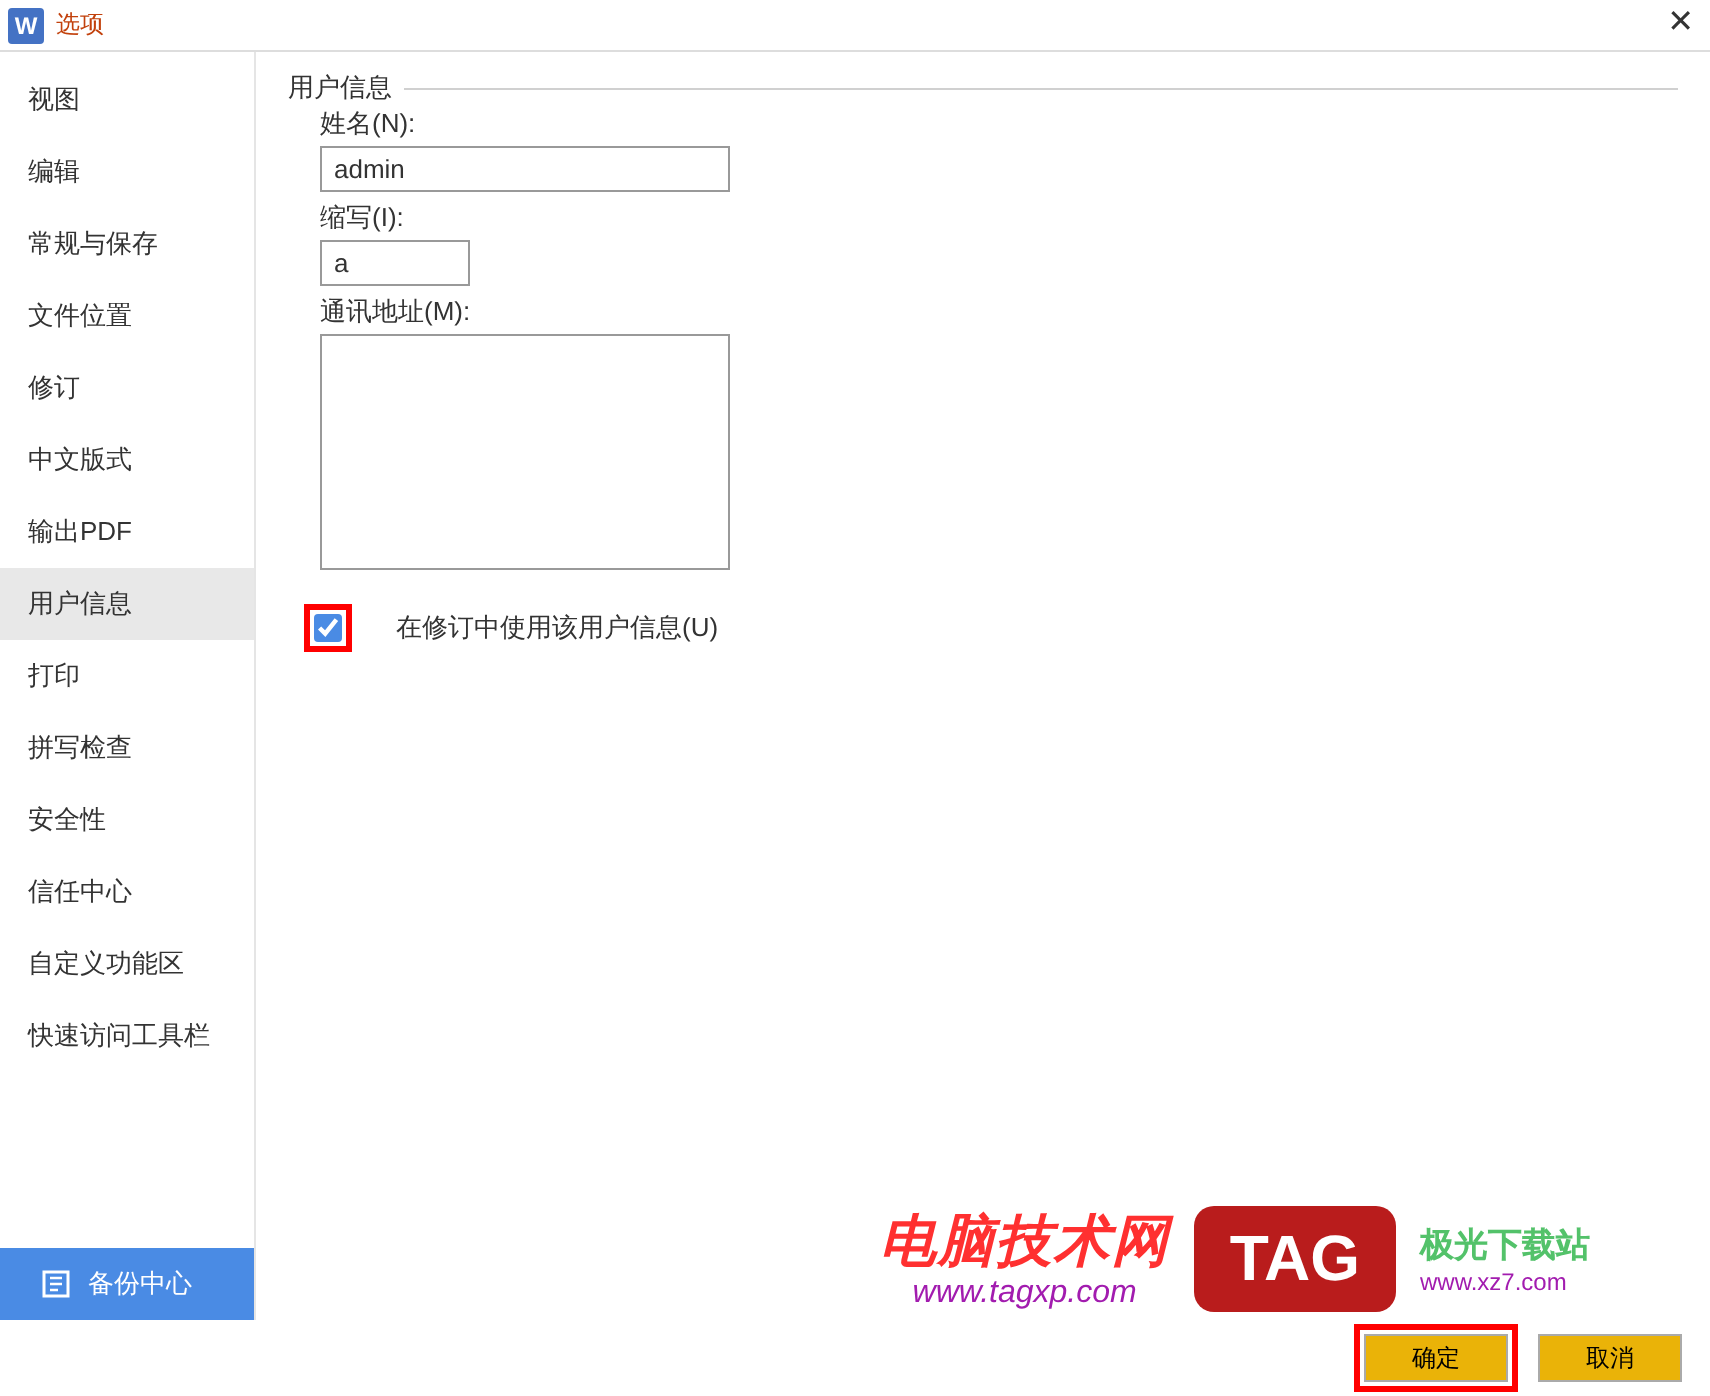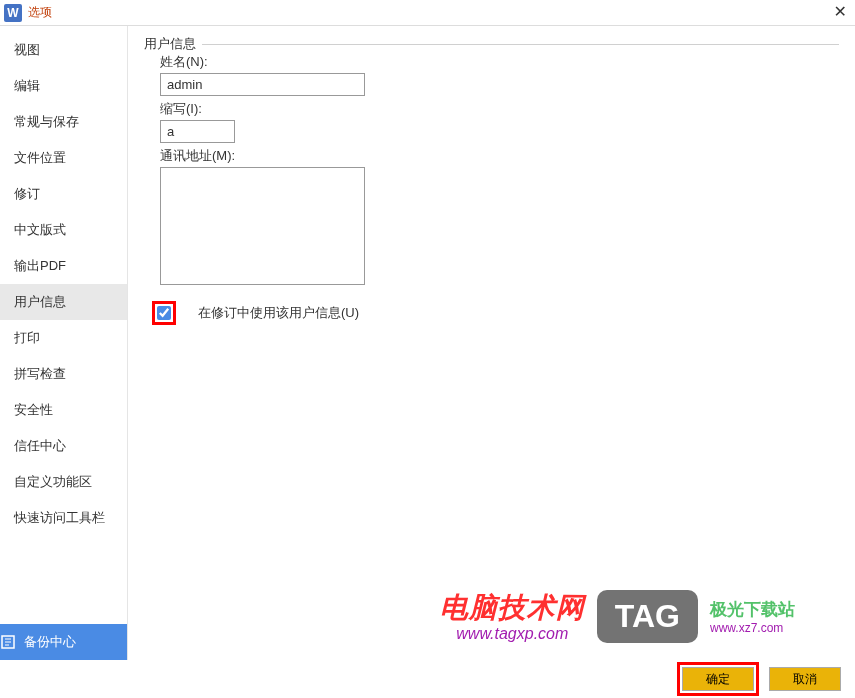--- a/index.html
+++ b/index.html
@@ -72,20 +72,21 @@
     }
     .sidebar-spacer {
       flex: 1;
     }
     .backup-center {
       background: #4a8be4;
       color: #fff;
       height: 36px;
       display: flex;
       align-items: center;
+      padding-left: 20px;
       font-size: 13px;
       gap: 8px;
     }
     .backup-icon {
       display: inline-flex;
     }
     .content {
       flex: 1;
       padding: 12px 16px;
       position: relative;
@@ -154,21 +155,21 @@
       height: 14px;
       accent-color: #4a8be4;
     }
     .checkbox-label {
       font-size: 13px;
       color: #333;
       margin-left: 4px;
     }
     .watermark-area {
       position: absolute;
-      bottom: 17px;
+      bottom: 4px;
       right: 60px;
       display: flex;
       align-items: center;
       gap: 12px;
       justify-content: space-between;
     }
     .wm1 {
       text-align: center;
     }
     .wm1-line1 {
@@ -178,21 +179,21 @@
       font-style: italic;
       letter-spacing: 1px;
     }
     .wm1-line2 {
       font-size: 16px;
       color: #a21caf;
       font-style: italic;
       margin-top: -2px;
     }
     .wm2 {
-      background: #737373;
+      background: #b91c1c;
       color: #fff;
       font-size: 32px;
       font-weight: bold;
       padding: 8px 18px;
       border-radius: 10px;
     }
     .wm3 {
       text-align: left;
     }
     .wm3-line1 {

